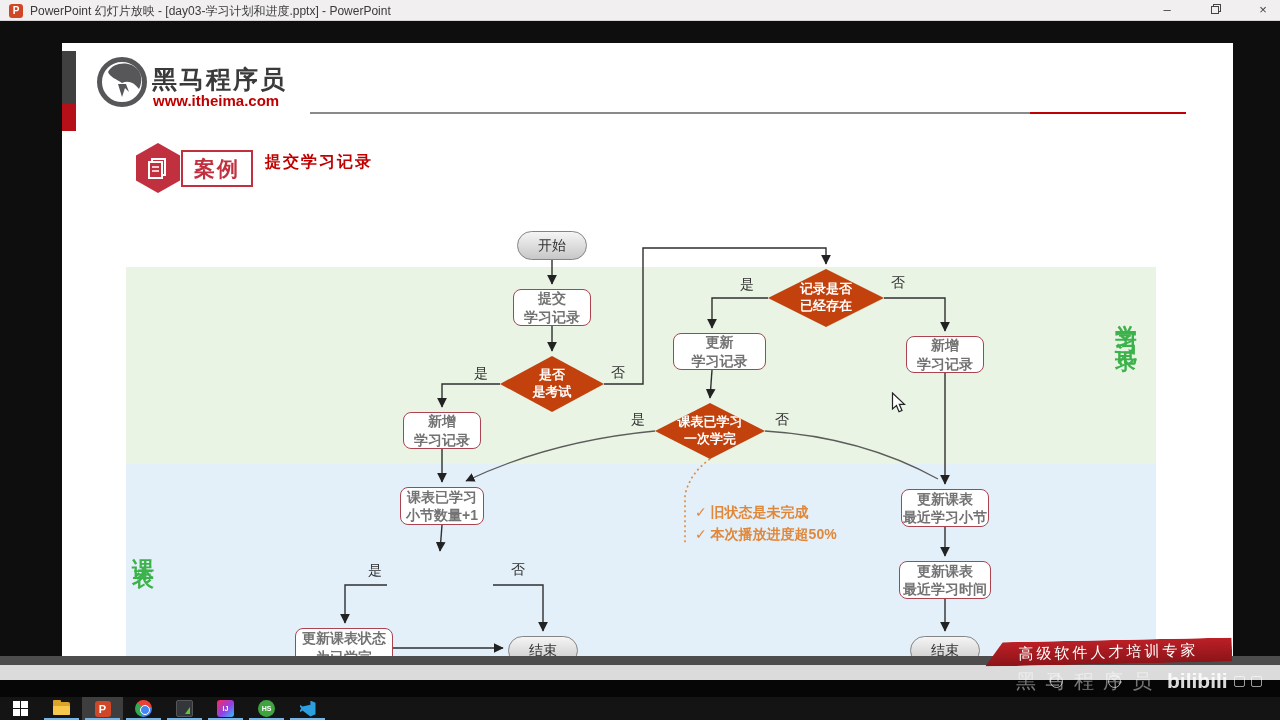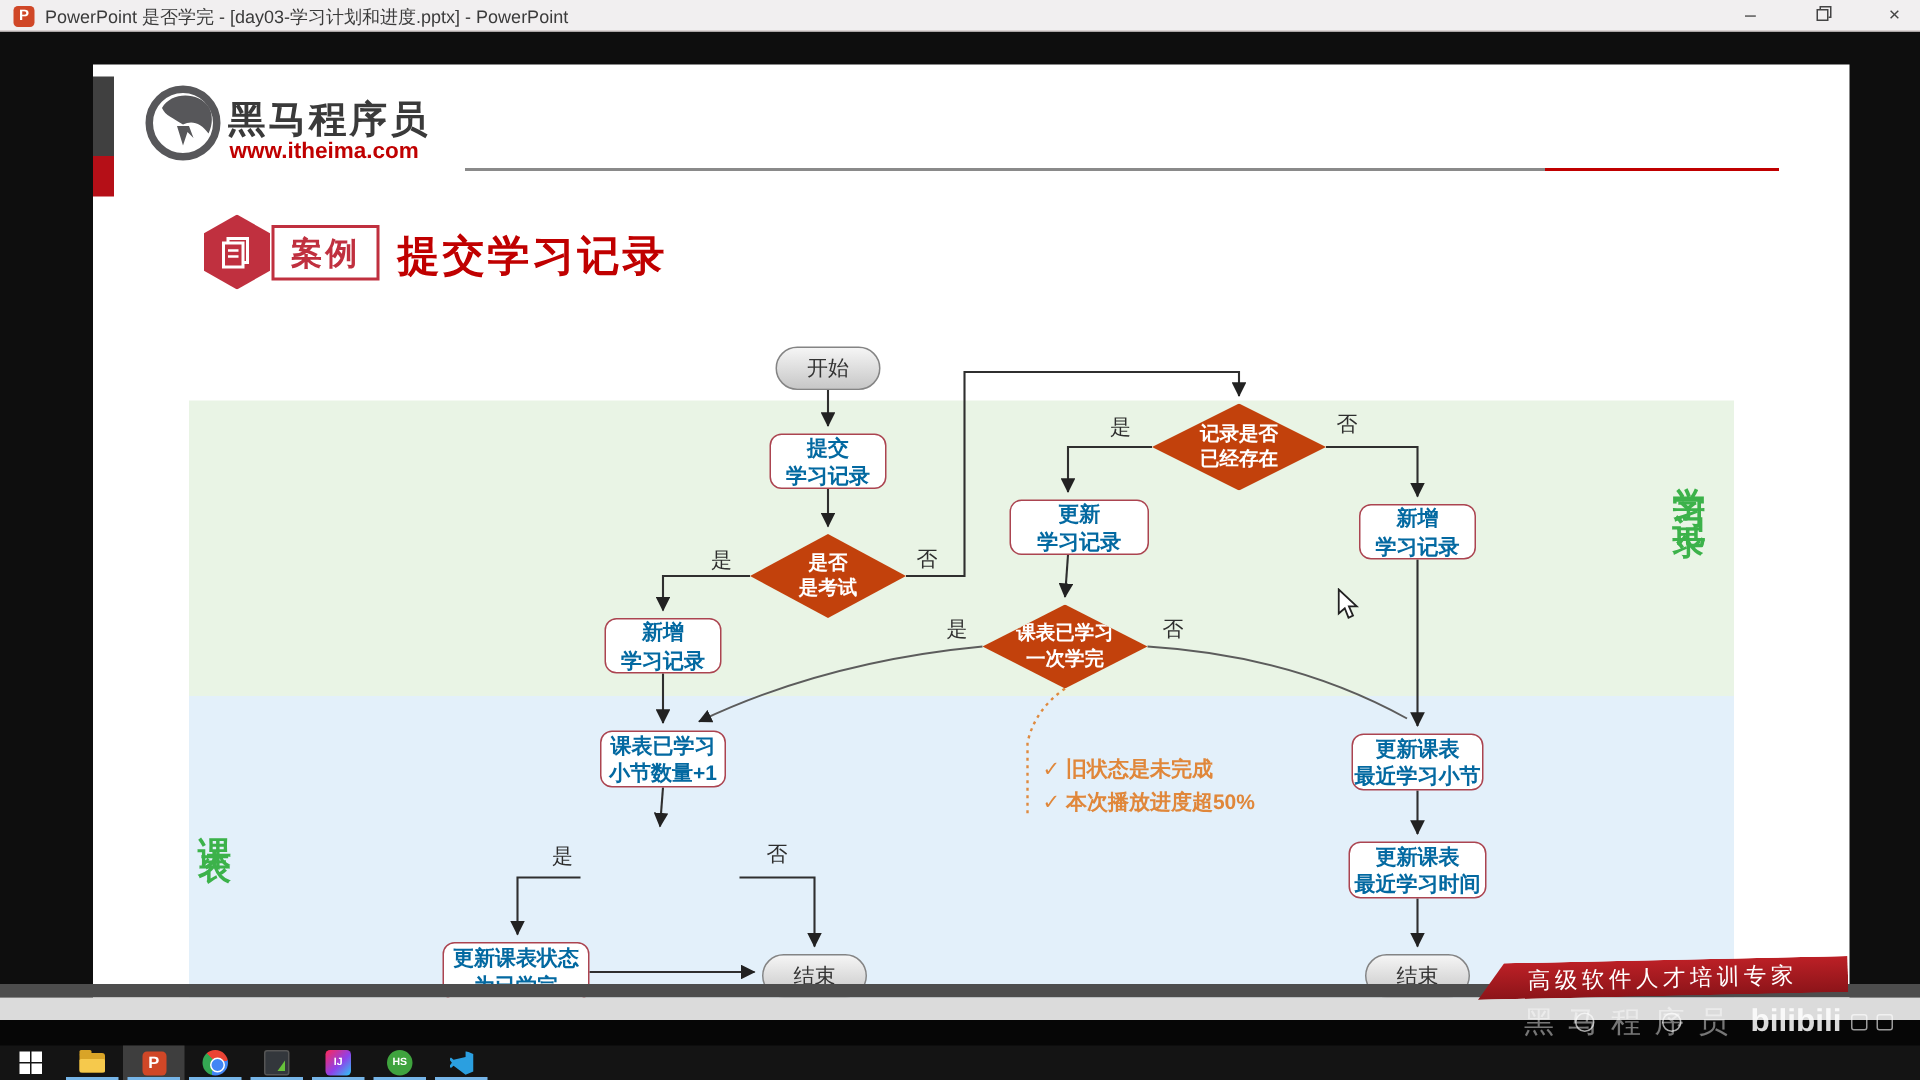--- a/index.html
+++ b/index.html
@@ -40,38 +40,38 @@
   #rule-gray { position:absolute; left:248px; top:69px; width:876px; height:2px; background:#8a8a8a; }
   #rule-red  { position:absolute; left:968px; top:69px; width:156px; height:2px; background:#c00000; }
 
   
   #badge-hex { position:absolute; left:71px; top:100px; width:50px; height:50px; background:#c0303f;
                clip-path:polygon(50% 0%,94% 25%,94% 75%,50% 100%,6% 75%,6% 25%);
                display:flex; align-items:center; justify-content:center; }
   #badge-box { position:absolute; left:119px; top:107px; width:72px; height:37px; background:#fff;
                border:2px solid #c0303f; color:#c0303f; font-size:21px; font-weight:bold;
                display:flex; align-items:center; justify-content:center; letter-spacing:2px; }
-  #case-title { position:absolute; left:203px; top:109px; font-size:28px; font-weight:bold;
+  #case-title { position:absolute; left:203px; top:109px; font-size:16px; font-weight:bold;
                 color:#c00000; letter-spacing:2px; }
   #requirement { position:absolute; left:213px; top:162px; font-size:15px; color:#262626; letter-spacing:.5px; }
 
   
   #band-green { position:absolute; left:64px; top:224px; width:1030px; height:197px; background:#e9f4e5; }
   #band-blue  { position:absolute; left:64px; top:421px; width:1030px; height:211px; background:#e3f0fa; }
   .lane-label { position:absolute; writing-mode:vertical-rl; font-size:22px; font-weight:bold;
                 color:#3cb24a; letter-spacing:9px; }
   #lane-right { left:1049px; top:264px; }
   #lane-left  { left:66px;  top:497px; }
 
   
   .terminal { position:absolute; background:linear-gradient(#f5f5f5,#c7c7c7); border:1.4px solid #848484;
               border-radius:15px; display:flex; align-items:center; justify-content:center;
               font-size:14px; color:#333; }
   .fbox { position:absolute; background:#fff; border:1.6px solid #ab4450; border-radius:8px;
-          display:flex; align-items:center; justify-content:center; color:#0369a1;
+          display:flex; align-items:center; justify-content:center; color:#737373;
           font-size:14px; font-weight:600; text-align:center; }
   .fbox span, .diamond span, .terminal span { white-space:pre-line; line-height:1.3; }
   .diamond { position:absolute; background:#c2410c; clip-path:polygon(50% 0,100% 50%,50% 100%,0 50%);
              display:flex; align-items:center; justify-content:center; color:#fff;
              font-size:13px; font-weight:bold; text-align:center; }
   .edge-label { position:absolute; font-size:14px; color:#2e2e2e; width:18px; text-align:center; }
   #note { position:absolute; left:633px; top:459px; font-size:14px; font-weight:bold;
           color:#e0873a; line-height:1.55; white-space:nowrap; }
 
   
@@ -124,21 +124,21 @@
   .hs { width:17px; height:17px; border-radius:50%; background:#3fa33e; color:#fff; font-size:7px;
         font-weight:bold; display:flex; align-items:center; justify-content:center; }
   .vscode { width:16px; height:16px; background:#2b9fe0;
             clip-path:polygon(68% 0,100% 14%,100% 86%,68% 100%,18% 62%,7% 72%,0 65%,11% 50%,0 35%,7% 28%,18% 38%,68% 26%,68% 74%); }
 </style>
 </head>
 <body>
 
 <div id="titlebar">
   <div id="ppt-app-icon">P</div>
-  <div id="window-title">PowerPoint 是否学完 - [day03-学习计划和进度.pptx] - PowerPoint</div>
+  <div id="window-title">PowerPoint 幻灯片放映 - [day03-学习计划和进度.pptx] - PowerPoint</div>
   <div class="winctl" id="btn-min">–</div>
   <div class="winctl" id="btn-restore">
     <div class="r2"></div>
     <div class="r1"></div>
   </div>
   <div class="winctl" id="btn-close">×</div>
 </div>
 
 <div id="stage">
 <div id="slide">

